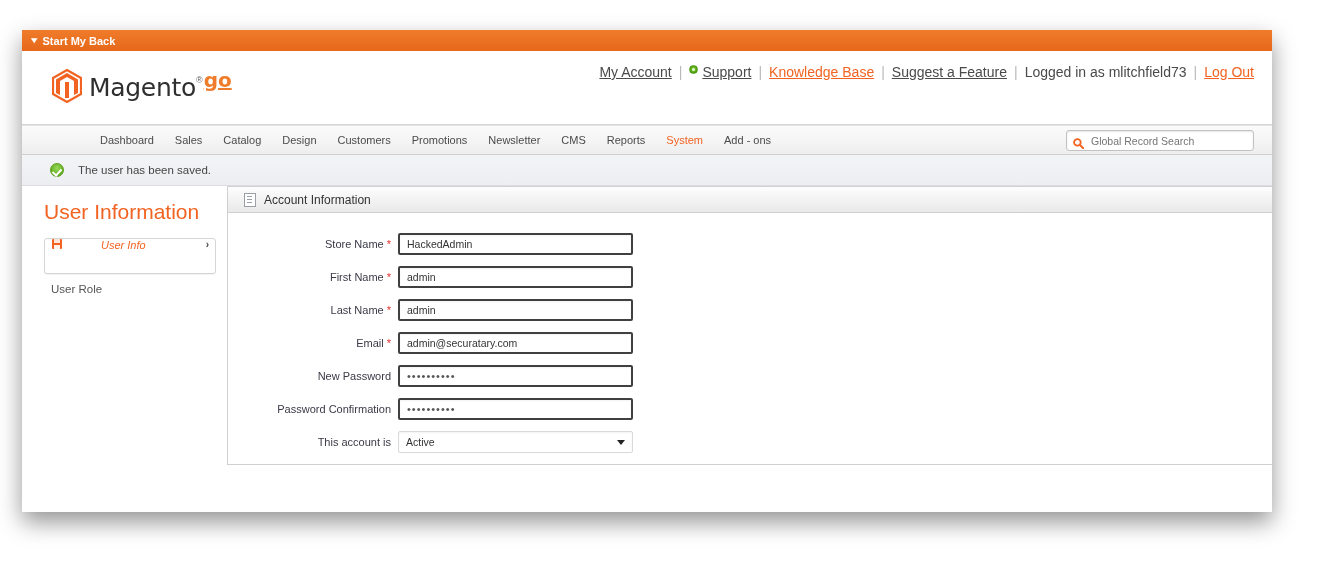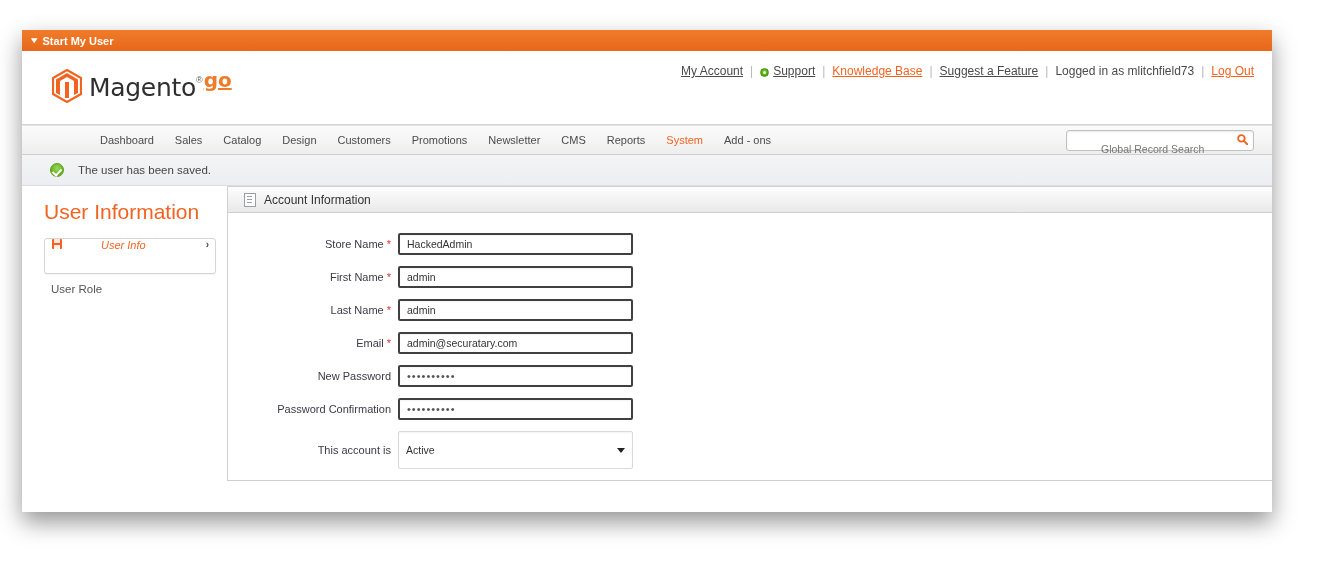--- a/index.html
+++ b/index.html
@@ -89,24 +89,23 @@
     font-size: 9px;
     color: #666;
     position: relative;
     top: -6px;
   }
 
   .account-links {
     position: absolute;
     right: 18px;
     top: 13px;
-    font-size: 12px;
+    font-size: 14px;
     color: #4a4a4a;
     display: flex;
-    align-items: center;
     white-space: nowrap;
     margin-left: 41px;
   }
   .account-links a {
     color: #4a4a4a;
     text-decoration: underline;
   }
   .account-links a.orange { color: #f26322; }
   .account-links .sep {
     margin: 0 7px;
@@ -159,23 +158,22 @@
     position: absolute;
     right: 18px;
     top: 4px;
     width: 188px;
     height: 21px;
     background: #ffffff;
     border: 1px solid #c2c2c2;
     border-radius: 3px;
     box-shadow: inset 0 1px 2px rgba(0,0,0,0.10);
     display: flex;
-    align-items: flex-end;
-    box-sizing: border-box;
-    flex-direction: column;
+    align-items: center;
+    box-sizing: border-box;
   }
   .search-icon {
     margin: 0 5px 0 6px;
     width: 11px; height: 11px;
     position: relative;
     flex: none;
   }
   .search-input {
     border: none;
     outline: none;
@@ -385,21 +383,21 @@
     box-sizing: border-box;
     display: flex;
     align-items: center;
     padding: 0 7px;
     font-size: 10.5px;
     color: #333;
   }
   .form-field.pw { letter-spacing: 1px; color: #555; font-size: 11px; }
   .select-field {
     width: 235px;
-    height: 38px;
+    height: 22px;
     background: #ffffff;
     border: 1px solid #d9d9d9;
     border-radius: 2px;
     box-shadow: inset 0 1px 2px rgba(0,0,0,0.05);
     box-sizing: border-box;
     display: flex;
     align-items: center;
     justify-content: space-between;
     padding: 0 7px;
     font-size: 10.5px;
@@ -413,21 +411,21 @@
     border-top: 5px solid #222;
   }
 </style>
 </head>
 <body>
 
 <div id="page-frame">
 
   <div class="store-bar">
     <span class="chev">▾</span>
-    <span>Start My User</span>
+    <span>Start My Back</span>
   </div>
 
   <div class="header">
     <div class="logo">
       <span class="logo-mark">
         <svg width="30" height="34" viewBox="0 0 30 34">
           <polygon points="15,1 29,9 29,25 15,33 1,25 1,9" fill="#ffffff" stroke="#f26322" stroke-width="2.2"></polygon>
           <polygon points="15,4 26,10.5 26,24 22,26 22,12 15,8 8,12 8,26 4,24 4,10.5" fill="#f26322"></polygon>
           <rect x="13" y="13" width="4" height="16" fill="#f26322"></rect>
         </svg>

